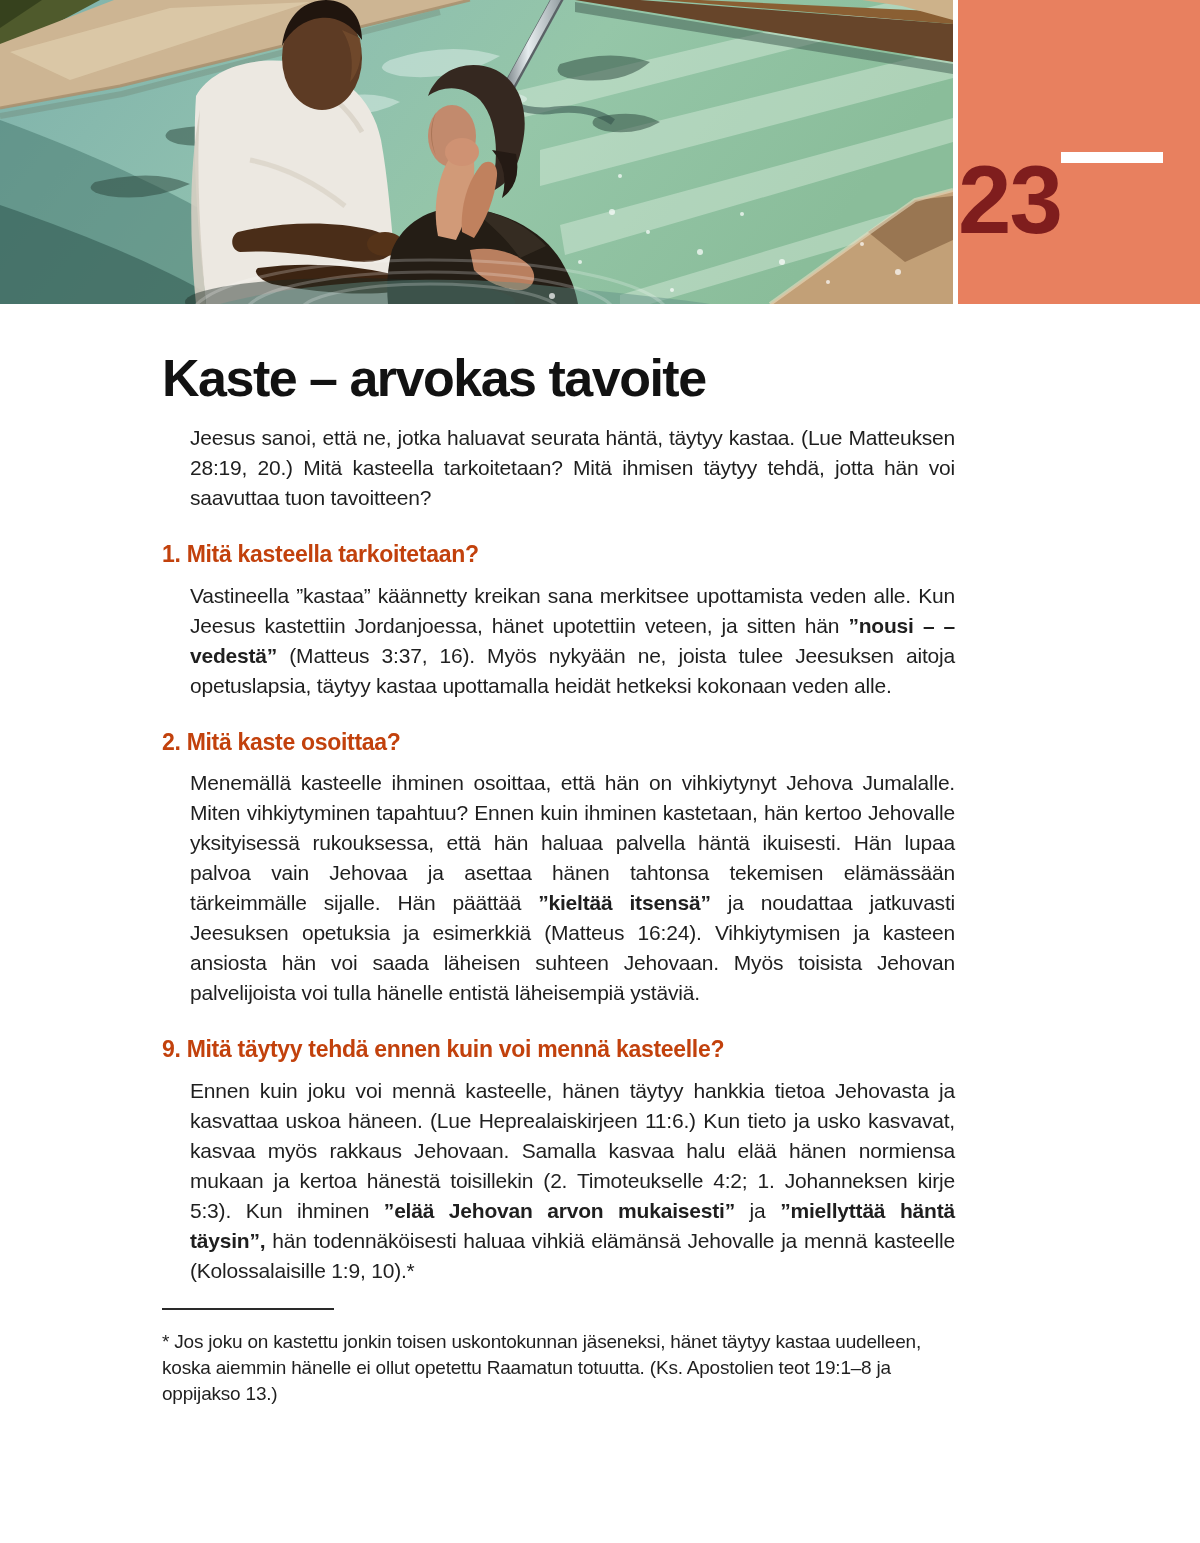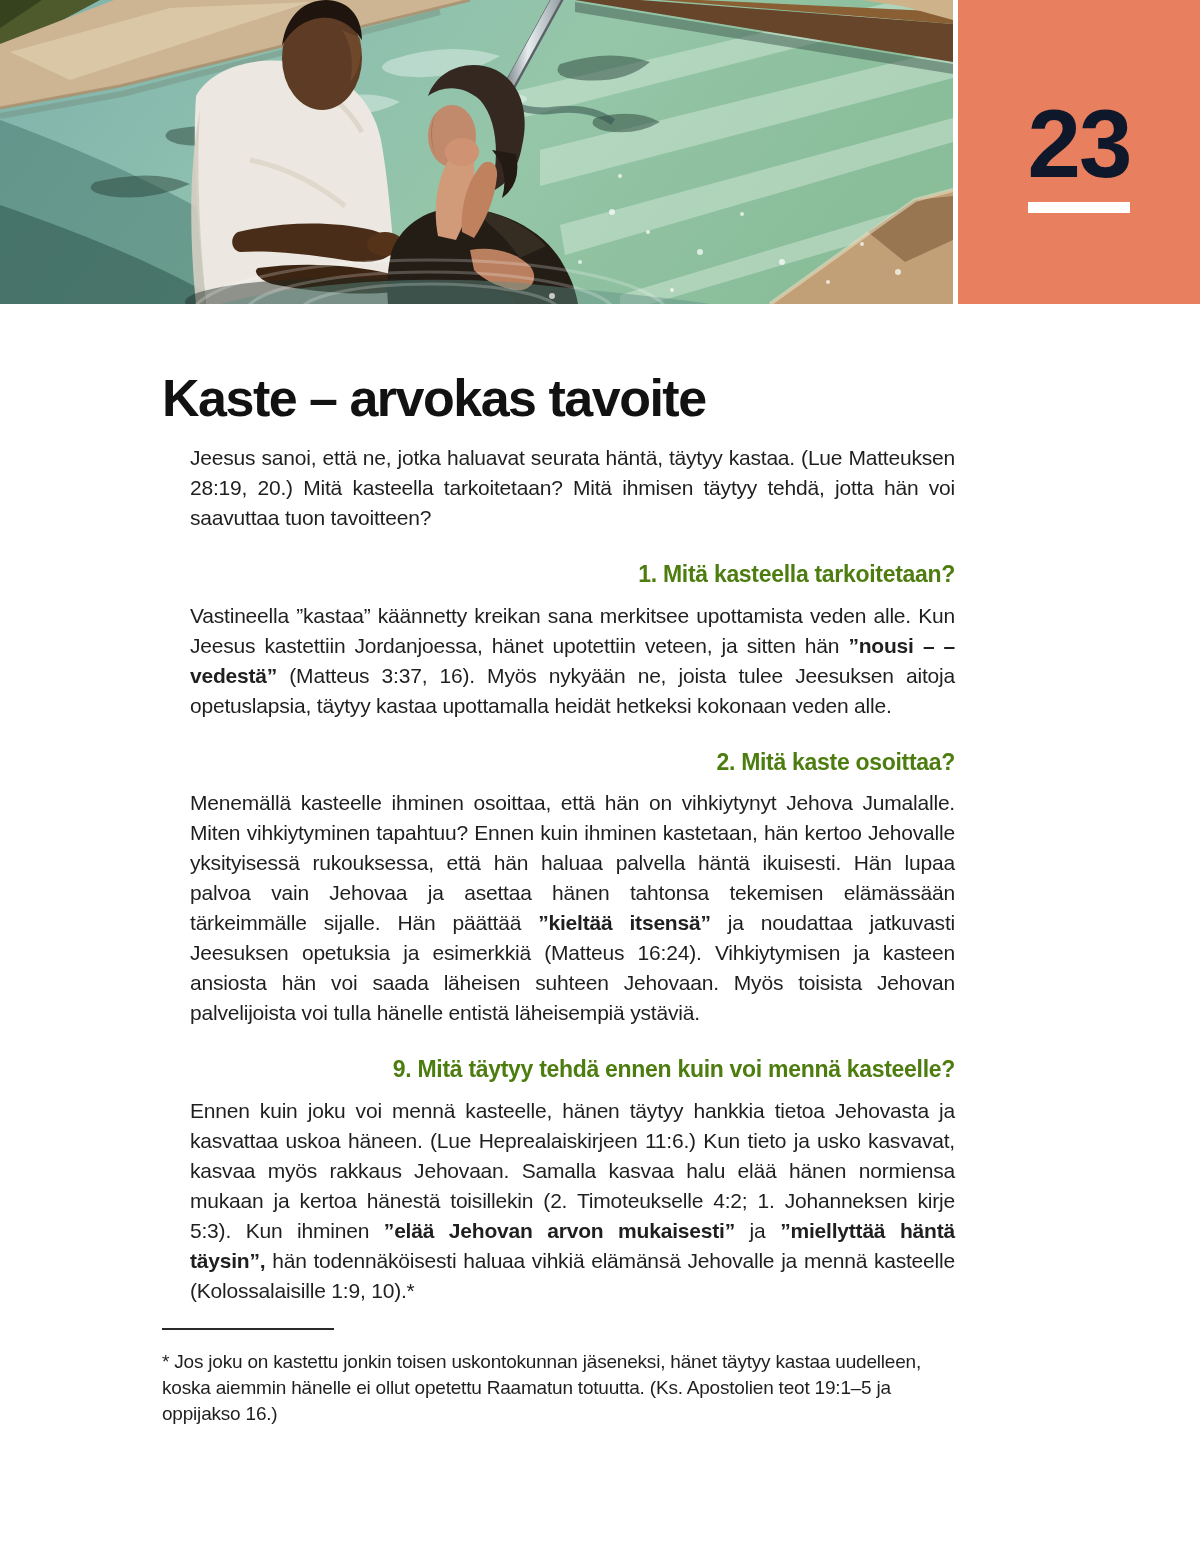--- a/index.html
+++ b/index.html
@@ -7,42 +7,42 @@
     width:1200px;min-height:1543px;position:relative;
     font-family:"Liberation Sans",sans-serif;color:#1c1c1c;
     -webkit-font-smoothing:antialiased;
   }
   
   .header{display:flex;height:304px;width:1200px;}
   .photo-wrap{width:953px;height:304px;overflow:hidden;flex:none;}
   .photo-wrap svg{display:block;}
   .header-gap{width:5px;flex:none;background:#ffffff;}
   .chapter-badge{
-    flex:1;height:304px;background:#E8805F;color:#0f172a;
-    display:flex;flex-direction:column;align-items:center;
+    flex:1;height:304px;background:#E8805F;color:#7f1d1d;
+    display:flex;flex-direction:row;align-items:center;
   }
   .chapter-number{
     font-size:96px;font-weight:700;line-height:1;margin-top:96px;
     letter-spacing:-2px;
   }
   .chapter-rule{width:102px;height:11px;background:#ffffff;margin-top:10px;}
   
   main{margin:0 245px 0 162px;width:793px;}
   .page-title{
     font-size:52px;font-weight:700;color:#121212;letter-spacing:-1.5px;
-    margin:66px 0 0 0;line-height:1.1;
+    margin:46px 0 0 0;line-height:1.1;
   }
   .para{
     margin:0 0 0 28px;text-align:justify;
     font-size:21px;line-height:30px;letter-spacing:-0.2px;color:#1f1f1f;
   }
   .intro{margin-top:16px;}
   .section-heading{
-    color:#4d7c0f;font-size:23px;font-weight:700;
-    margin:28px 0 13px 0;line-height:1.15;letter-spacing:-0.3px;text-align:right;
+    color:#c2410c;font-size:23px;font-weight:700;
+    margin:28px 0 13px 0;line-height:1.15;letter-spacing:-0.3px;
   }
   .b{font-weight:700;}
   
   .footnote-rule{
     border:0;border-top:2px solid #2a2a2a;width:172px;
     margin:22px 0 13px 0;
   }
   .footnote{
     font-size:19px;line-height:26px;color:#1f1f1f;letter-spacing:-0.2px;
     text-align:left;max-width:770px;
@@ -204,15 +204,15 @@
   <h2 class="section-heading">1. Mitä kasteella tarkoitetaan?</h2>
   <p class="para"><span>Vastineella ”kastaa” käännetty kreikan sana merkitsee upottamista veden alle. Kun Jeesus kastettiin Jordanjoessa, hänet upotettiin veteen, ja sitten hän </span><span class="b">”nousi – – vedestä”</span><span> (Matteus 3:37, 16). Myös nykyään ne, joista tulee Jeesuksen aitoja opetuslapsia, täytyy kastaa upottamalla heidät hetkeksi kokonaan veden alle.</span></p>
 
   <h2 class="section-heading">2. Mitä kaste osoittaa?</h2>
   <p class="para"><span>Menemällä kasteelle ihminen osoittaa, että hän on vihkiytynyt Jehova Jumalalle. Miten vihkiytyminen tapahtuu? Ennen kuin ihminen kastetaan, hän kertoo Jehovalle yksityisessä rukouksessa, että hän haluaa palvella häntä ikuisesti. Hän lupaa palvoa vain Jehovaa ja asettaa hänen tahtonsa tekemisen elämässään tärkeimmälle sijalle. Hän päättää </span><span class="b">”kieltää itsensä”</span><span> ja noudattaa jatkuvasti Jeesuksen opetuksia ja esimerkkiä (Matteus 16:24). Vihkiytymisen ja kasteen ansiosta hän voi saada läheisen suhteen Jehovaan. Myös toisista Jehovan palvelijoista voi tulla hänelle entistä läheisempiä ystäviä.</span></p>
 
   <h2 class="section-heading">9. Mitä täytyy tehdä ennen kuin voi mennä kasteelle?</h2>
   <p class="para"><span>Ennen kuin joku voi mennä kasteelle, hänen täytyy hankkia tietoa Jehovasta ja kasvattaa uskoa häneen. (Lue Heprealaiskirjeen 11:6.) Kun tieto ja usko kasvavat, kasvaa myös rakkaus Jehovaan. Samalla kasvaa halu elää hänen normiensa mukaan ja kertoa hänestä toisillekin (2. Timoteukselle 4:2; 1. Johanneksen kirje 5:3). Kun ihminen </span><span class="b">”elää Jehovan arvon mukaisesti”</span><span> ja </span><span class="b">”miellyttää häntä täysin”,</span><span> hän todennäköisesti haluaa vihkiä elämänsä Jehovalle ja mennä kasteelle (Kolossalaisille 1:9, 10).*</span></p>
 
   <hr class="footnote-rule">
-  <p class="footnote">* Jos joku on kastettu jonkin toisen uskontokunnan jäseneksi, hänet täytyy kastaa uudelleen, koska aiemmin hänelle ei ollut opetettu Raamatun totuutta. (Ks. Apostolien teot 19:1–5 ja oppijakso 16.)</p>
+  <p class="footnote">* Jos joku on kastettu jonkin toisen uskontokunnan jäseneksi, hänet täytyy kastaa uudelleen, koska aiemmin hänelle ei ollut opetettu Raamatun totuutta. (Ks. Apostolien teot 19:1–8 ja oppijakso 13.)</p>
 
 </main>
 
 </body></html>

